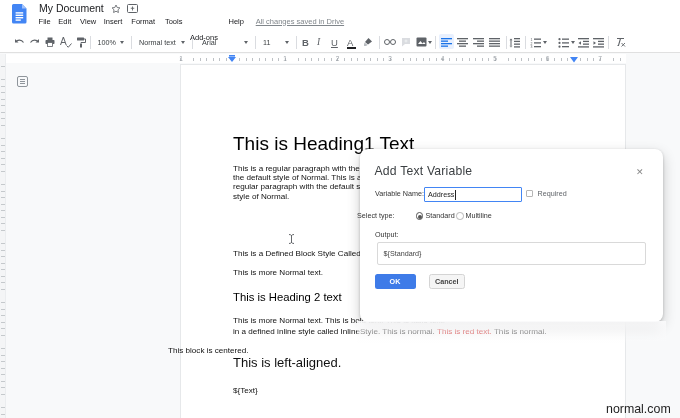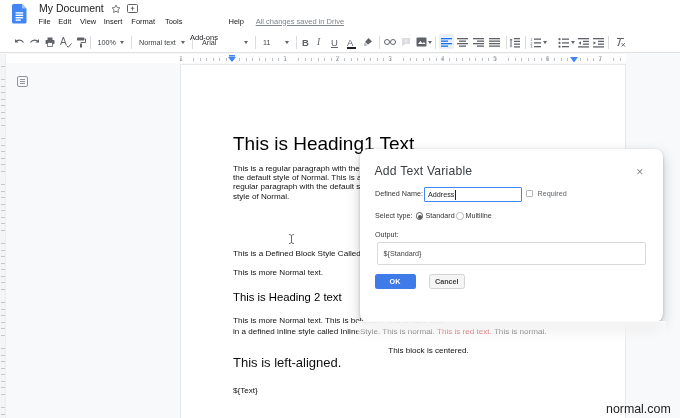--- a/index.html
+++ b/index.html
@@ -261,38 +261,38 @@
   <path d="M1 0.5 c1 0 2 0.3 2.5 1 c0.5 -0.7 1.5 -1 2.5 -1 M3.5 1.2 v7.6 M1 9.5 c1 0 2 -0.3 2.5 -1 c0.5 0.7 1.5 1 2.5 1" fill="none" stroke="#52565a" stroke-width="0.9"></path>
 </svg>
 
 <div class="abs" style="left:233px;top:248.9px;font-size:8.1px;color:#111;white-space:nowrap;">This is a Defined Block Style Called BlockStyle.</div>
 <div class="abs" style="left:233px;top:267.5px;font-size:8.1px;color:#111;white-space:nowrap;">This is more Normal text.</div>
 <div class="abs" style="left:233px;top:291.3px;font-size:11.3px;color:#000;">This is Heading 2 text</div>
 <div class="abs" style="left:233px;top:315.8px;font-size:8.1px;line-height:10.7px;color:#111;white-space:nowrap;">
 This is more Normal text. This is bold text. This is italic text.<br>
 in a defined inline style called InlineStyle. This is normal. <span style="color:#cc0000;">This is red text.</span> This is normal.
 </div>
-<div class="abs" style="left:188px;top:346.3px;width:481px;text-align:center;font-size:8.1px;color:#111;">This block is centered.</div>
+<div class="abs" style="left:168px;top:346.3px;width:481px;text-align:left;font-size:8.1px;color:#111;">This block is centered.</div>
 <div class="abs" style="left:233px;top:355px;font-size:13px;color:#111;">This is left-aligned.</div>
 <div class="abs" style="left:233px;top:385.8px;font-size:8.1px;color:#111;">${Text}</div>
 
 <div class="abs" style="left:360px;top:149px;width:303px;height:173px;background:#fff;border-radius:8px;box-shadow:0 1px 3px rgba(0,0,0,0.2), 0 5px 14px rgba(0,0,0,0.2);"></div>
 
 <div class="abs" style="left:374.5px;top:164px;font-size:12.2px;color:#3c4043;letter-spacing:0.2px;">Add Text Variable</div>
 <div class="abs" style="left:636px;top:166.5px;font-size:9px;color:#888;">✕</div>
 
-<div class="abs" style="left:375px;top:189px;font-size:7.2px;color:#333;">Defined Name:</div>
+<div class="abs" style="left:375px;top:189px;font-size:7.2px;color:#333;">Variable Name:</div>
 <div class="abs" style="left:424px;top:187px;width:98px;height:14.5px;background:#fff;border:1px solid #4285f4;border-radius:1px;">
   <span style="position:absolute;left:3px;top:2px;font-size:7.2px;color:#222;">Address</span>
   <span style="position:absolute;left:30px;top:2px;width:1px;height:10px;background:#222;"></span>
 </div>
 <div class="abs" style="left:525.5px;top:189.5px;width:7px;height:7px;border:1px solid #b6b6b6;border-radius:1px;background:#fff;"></div>
 <div class="abs" style="left:537.5px;top:189px;font-size:7.2px;color:#5f6368;">Required</div>
 
-<div class="abs" style="left:375px;top:211px;font-size:7.2px;color:#333;">Select type:</div>
+<div class="abs" style="left:357px;top:211px;font-size:7.2px;color:#333;">Select type:</div>
 <div class="abs" style="left:415.5px;top:212.2px;width:7.5px;height:7.5px;border:1px solid #555;border-radius:50%;background:#fff;">
   <div style="position:absolute;left:1.6px;top:1.6px;width:4.2px;height:4.2px;border-radius:50%;background:#555;"></div>
 </div>
 <div class="abs" style="left:425.5px;top:211px;font-size:7.2px;color:#333;">Standard</div>
 <div class="abs" style="left:456px;top:212.2px;width:7.5px;height:7.5px;border:1px solid #b6b6b6;border-radius:50%;background:#fff;"></div>
 <div class="abs" style="left:465.5px;top:211px;font-size:7.2px;color:#333;">Multiline</div>
 
 <div class="abs" style="left:375px;top:229.8px;font-size:7.2px;color:#333;">Output:</div>
 <div class="abs" style="left:377px;top:242px;width:269px;height:23px;background:#fff;border:1px solid #d9d9d9;border-radius:2px;"></div>
 <div class="abs" style="left:383.5px;top:249px;font-size:7.2px;color:#444;">${Standard}</div>

